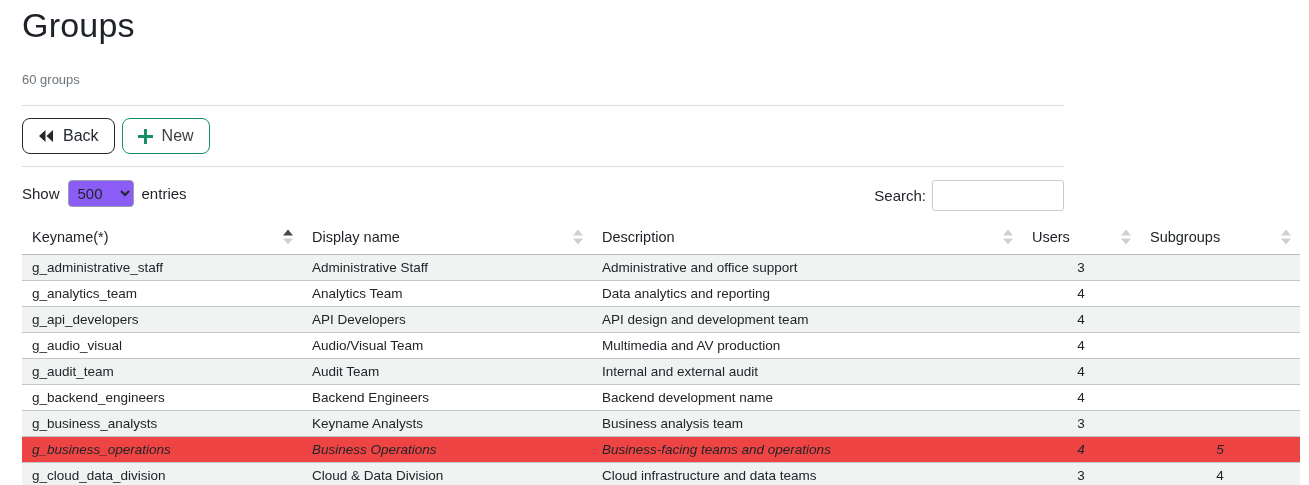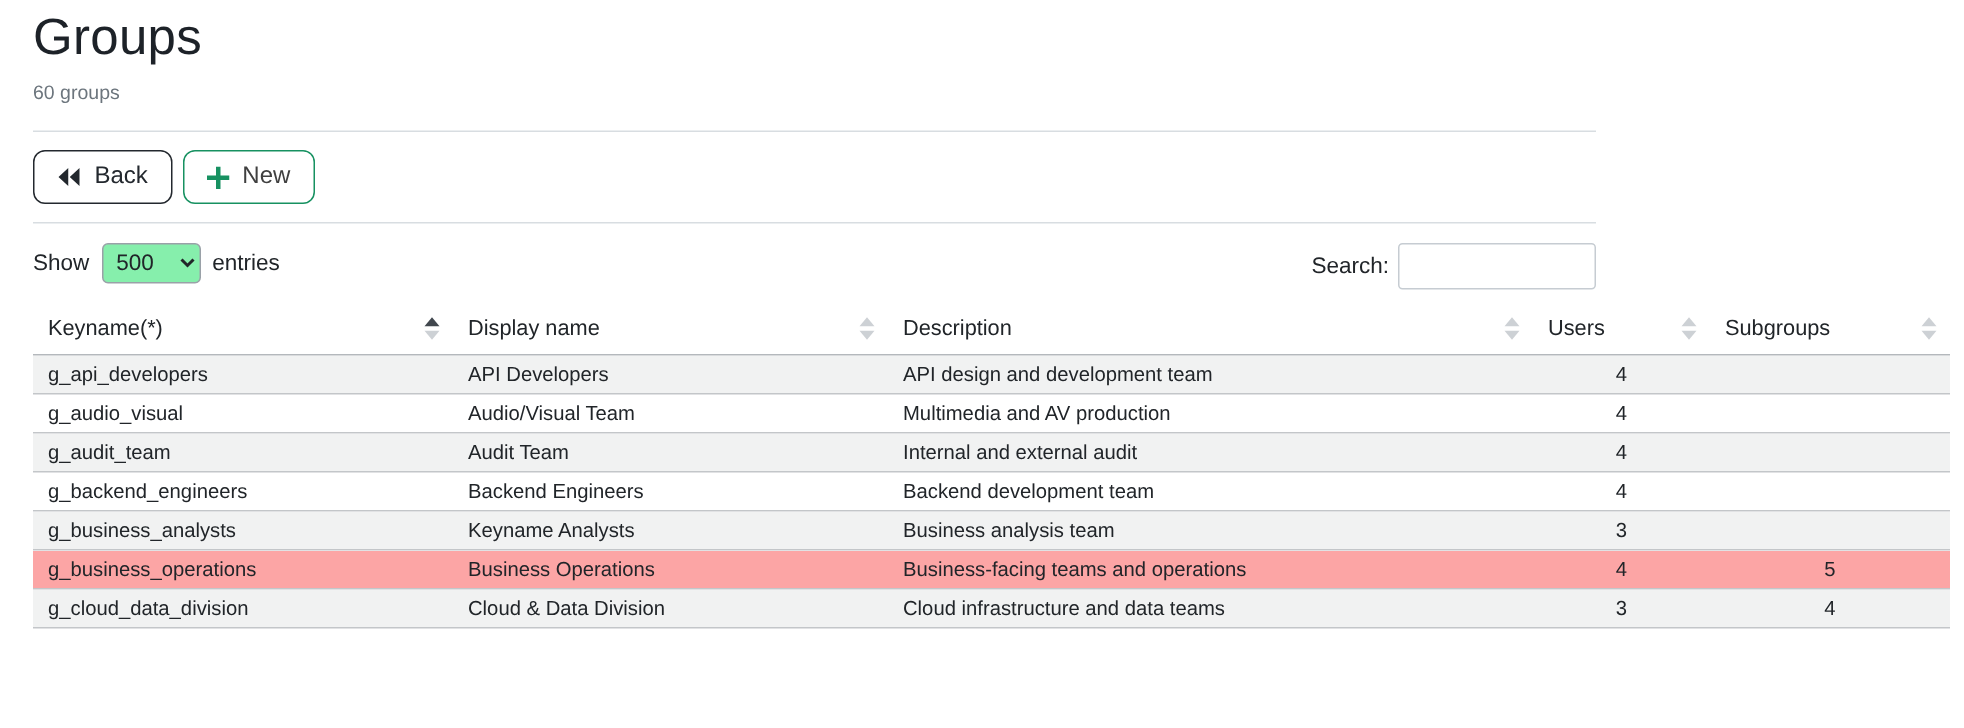--- a/index.html
+++ b/index.html
@@ -8,21 +8,21 @@
     font-family: "Liberation Sans", "DejaVu Sans", sans-serif;
     color: #212529;
     width: 1309px;
     height: 485px;
     overflow: hidden;
   }
   .page { padding: 6px 9px 0 22px; width: 1073px; }
 
   
   h1.page-title { font-size: 34px; font-weight: 400; color: #1d2228; letter-spacing: 0.2px; }
-  .subtitle { font-size: 13px; color: #6c757d; margin-top: 9px; }
+  .subtitle { font-size: 13px; color: #6c757d; margin-top: 27px; }
   hr.divider { border: none; border-top: 1px solid #d8dde1; margin-top: 18px; }
 
   
   .toolbar { margin-top: 12px; display: flex; gap: 7px; }
   .btn {
     display: inline-flex; align-items: center; gap: 9px;
     background: #ffffff; font-size: 16px; line-height: 20px;
     padding: 7px 15px; border-radius: 8px; cursor: pointer;
     font-family: "Liberation Sans", sans-serif;
   }
@@ -33,21 +33,21 @@
   hr.divider2 { border: none; border-top: 1px solid #d8dde1; margin-top: 12px; }
 
   
   .table-controls {
     margin-top: 13px; display: flex; justify-content: space-between; align-items: flex-start;
     font-size: 15px;
   }
   .length-control { display: flex; align-items: center; gap: 8px; }
   .length-control select {
     font-size: 15px; color: #212529; width: 66px; height: 27px;
-    border: 1px solid #9aa1a8; border-radius: 4px; background: #86efac; padding: 0 2px 0 5px;
+    border: 1px solid #9aa1a8; border-radius: 4px; background: #8b5cf6; padding: 0 2px 0 5px;
     font-family: "Liberation Sans", sans-serif;
   }
   .search-control { display: flex; align-items: center; gap: 6px; }
   .search-control input {
     width: 132px; height: 31px; border: 1px solid #c6ccd2; border-radius: 3px;
     font-size: 15px; padding: 0 7px; outline: none;
     font-family: "Liberation Sans", sans-serif;
   }
 
   
@@ -58,21 +58,21 @@
     border-bottom: 1px solid #b4b8bc;
   }
   th.align-center { text-align: left; }
   td {
     font-size: 13.5px; color: #212529; padding: 5px 10px;
     height: 26px; overflow: hidden; white-space: nowrap;
   }
   td.align-center { text-align: center; }
   tbody tr { border-bottom: 1px solid #c3c6c9; }
   tbody tr:nth-child(odd) { background: #f1f2f2; }
-  tbody tr.hovered { background: #fca5a5; }
+  tbody tr.hovered { background: #ef4444; font-style: italic; }
 
   .col-0 { width: 280px; } .col-1 { width: 290px; } .col-2 { width: 430px; }
   .col-3 { width: 118px; } .col-4 { width: 160px; }
 
   
   .sort-icons {
     position: absolute; right: 9px; top: 50%; transform: translateY(-50%);
     display: flex; flex-direction: column; gap: 3px; align-items: center;
   }
   .arr { width: 0; height: 0; border-left: 5px solid transparent; border-right: 5px solid transparent; }
@@ -144,20 +144,34 @@
               <span class="arr down"></span>
             </span></th>
           <th class="col-4 align-center"><span>Subgroups</span><span class="sort-icons">
               <span class="arr up"></span>
               <span class="arr down"></span>
             </span></th>
         </tr>
     </thead>
     <tbody id="table-body">
         <tr>
+          <td class="col-0">g_administrative_staff</td>
+          <td class="col-1">Administrative Staff</td>
+          <td class="col-2">Administrative and office support</td>
+          <td class="col-3 align-center">3</td>
+          <td class="col-4 align-center"></td>
+        </tr>
+        <tr>
+          <td class="col-0">g_analytics_team</td>
+          <td class="col-1">Analytics Team</td>
+          <td class="col-2">Data analytics and reporting</td>
+          <td class="col-3 align-center">4</td>
+          <td class="col-4 align-center"></td>
+        </tr>
+        <tr>
           <td class="col-0">g_api_developers</td>
           <td class="col-1">API Developers</td>
           <td class="col-2">API design and development team</td>
           <td class="col-3 align-center">4</td>
           <td class="col-4 align-center"></td>
         </tr>
         <tr>
           <td class="col-0">g_audio_visual</td>
           <td class="col-1">Audio/Visual Team</td>
           <td class="col-2">Multimedia and AV production</td>
@@ -167,21 +181,21 @@
         <tr>
           <td class="col-0">g_audit_team</td>
           <td class="col-1">Audit Team</td>
           <td class="col-2">Internal and external audit</td>
           <td class="col-3 align-center">4</td>
           <td class="col-4 align-center"></td>
         </tr>
         <tr>
           <td class="col-0">g_backend_engineers</td>
           <td class="col-1">Backend Engineers</td>
-          <td class="col-2">Backend development team</td>
+          <td class="col-2">Backend development name</td>
           <td class="col-3 align-center">4</td>
           <td class="col-4 align-center"></td>
         </tr>
         <tr>
           <td class="col-0">g_business_analysts</td>
           <td class="col-1">Keyname Analysts</td>
           <td class="col-2">Business analysis team</td>
           <td class="col-3 align-center">3</td>
           <td class="col-4 align-center"></td>
         </tr>

